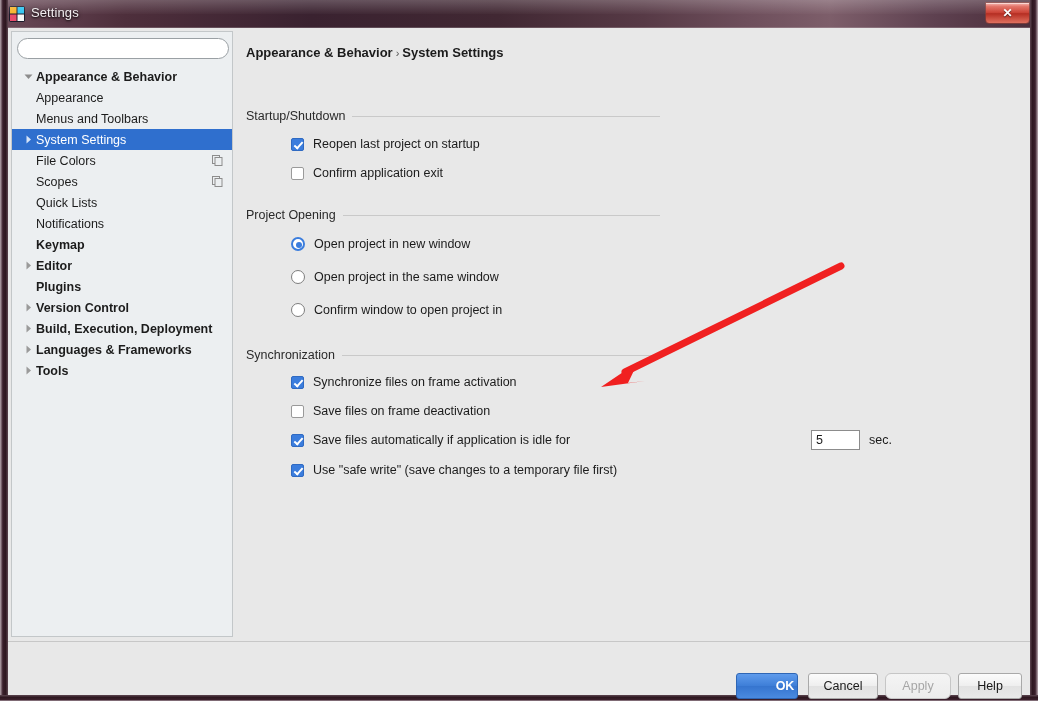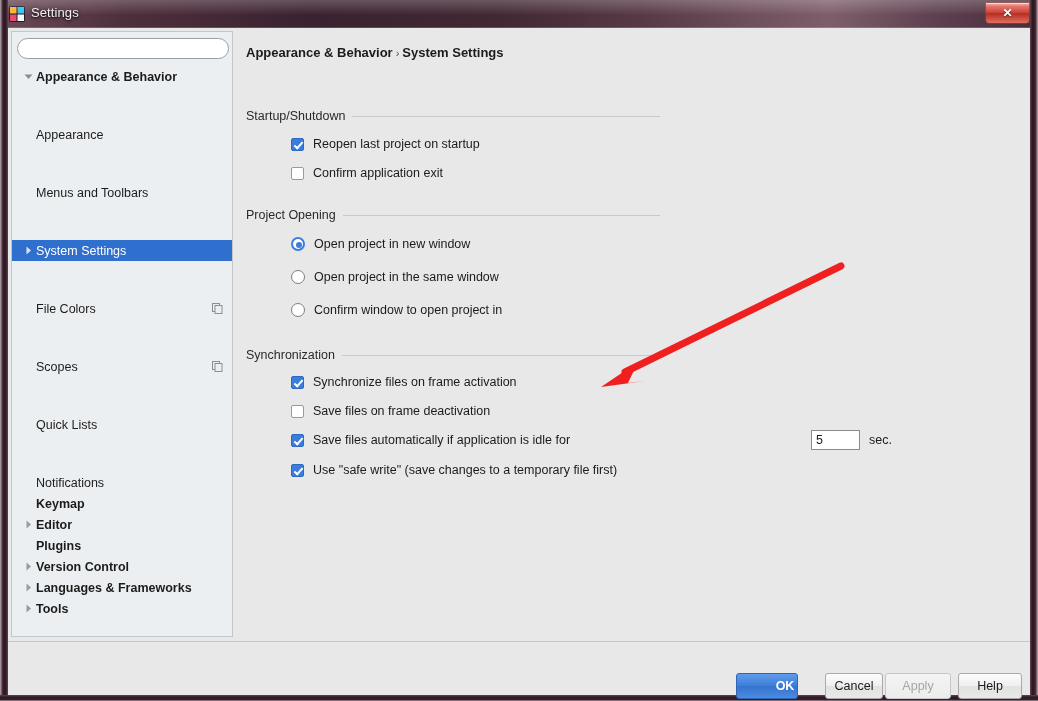--- a/index.html
+++ b/index.html
@@ -136,21 +136,21 @@
   }
   .tree-row .twisty svg { display: block; }
   .tree-row .label { flex: 1; }
   .tree-row.bold .label { font-weight: bold; }
   .tree-row .row-icon {
     width: 18px; min-width: 18px;
     display: flex; align-items: center; justify-content: center;
     margin-right: 6px;
   }
   .lvl0 { padding-left: 8px; }
-  .lvl1 { padding-left: 24px; margin-top: 37px; }
+  .lvl1 { padding-left: 24px; }
   .lvl1 .twisty { margin-left: -16px; }
 
   
   #content {
     position: absolute;
     left: 232px; top: 3px;
     right: 2px; height: 606px;
   }
   #breadcrumb {
     position: absolute; left: 6px; top: 14px;
@@ -278,22 +278,22 @@
     color: #ffffff;
     font-weight: bold;
   }
   .btn.disabled {
     color: #a6a6a6;
     background: linear-gradient(to bottom, #f4f4f4 0%, #ececec 100%);
     border-color: #c6c6c6;
     cursor: default;
   }
   #btn-ok     { left: 728px; width: 62px; padding-left: 36px; }
-  #btn-cancel { left: 817px; width: 58px; }
-  #btn-apply  { left: 877px; width: 66px; }
+  #btn-cancel { left: 800px; width: 70px; }
+  #btn-apply  { left: 877px; width: 66px; border-radius: 6px; }
   #btn-help   { left: 950px; width: 64px; justify-content: center; }
 
   
   #annotation-arrow {
     position: absolute;
     left: 0; top: 0;
     width: 1038px; height: 701px;
     pointer-events: none;
   }
 </style>
@@ -418,20 +418,29 @@
             </span>
             <span class="label">Version Control</span>
             <span class="row-icon"></span>
           </div>
           <div class="tree-row lvl0 bold">
             <span class="twisty">
               <svg width="9" height="9" viewBox="0 0 9 9">
                 <polygon points="2.5,0.5 7,4.5 2.5,8.5" fill="#9a9a9a"></polygon>
               </svg>
             </span>
+            <span class="label">Build, Execution, Deployment</span>
+            <span class="row-icon"></span>
+          </div>
+          <div class="tree-row lvl0 bold">
+            <span class="twisty">
+              <svg width="9" height="9" viewBox="0 0 9 9">
+                <polygon points="2.5,0.5 7,4.5 2.5,8.5" fill="#9a9a9a"></polygon>
+              </svg>
+            </span>
             <span class="label">Languages &amp; Frameworks</span>
             <span class="row-icon"></span>
           </div>
           <div class="tree-row lvl0 bold">
             <span class="twisty">
               <svg width="9" height="9" viewBox="0 0 9 9">
                 <polygon points="2.5,0.5 7,4.5 2.5,8.5" fill="#9a9a9a"></polygon>
               </svg>
             </span>
             <span class="label">Tools</span>

